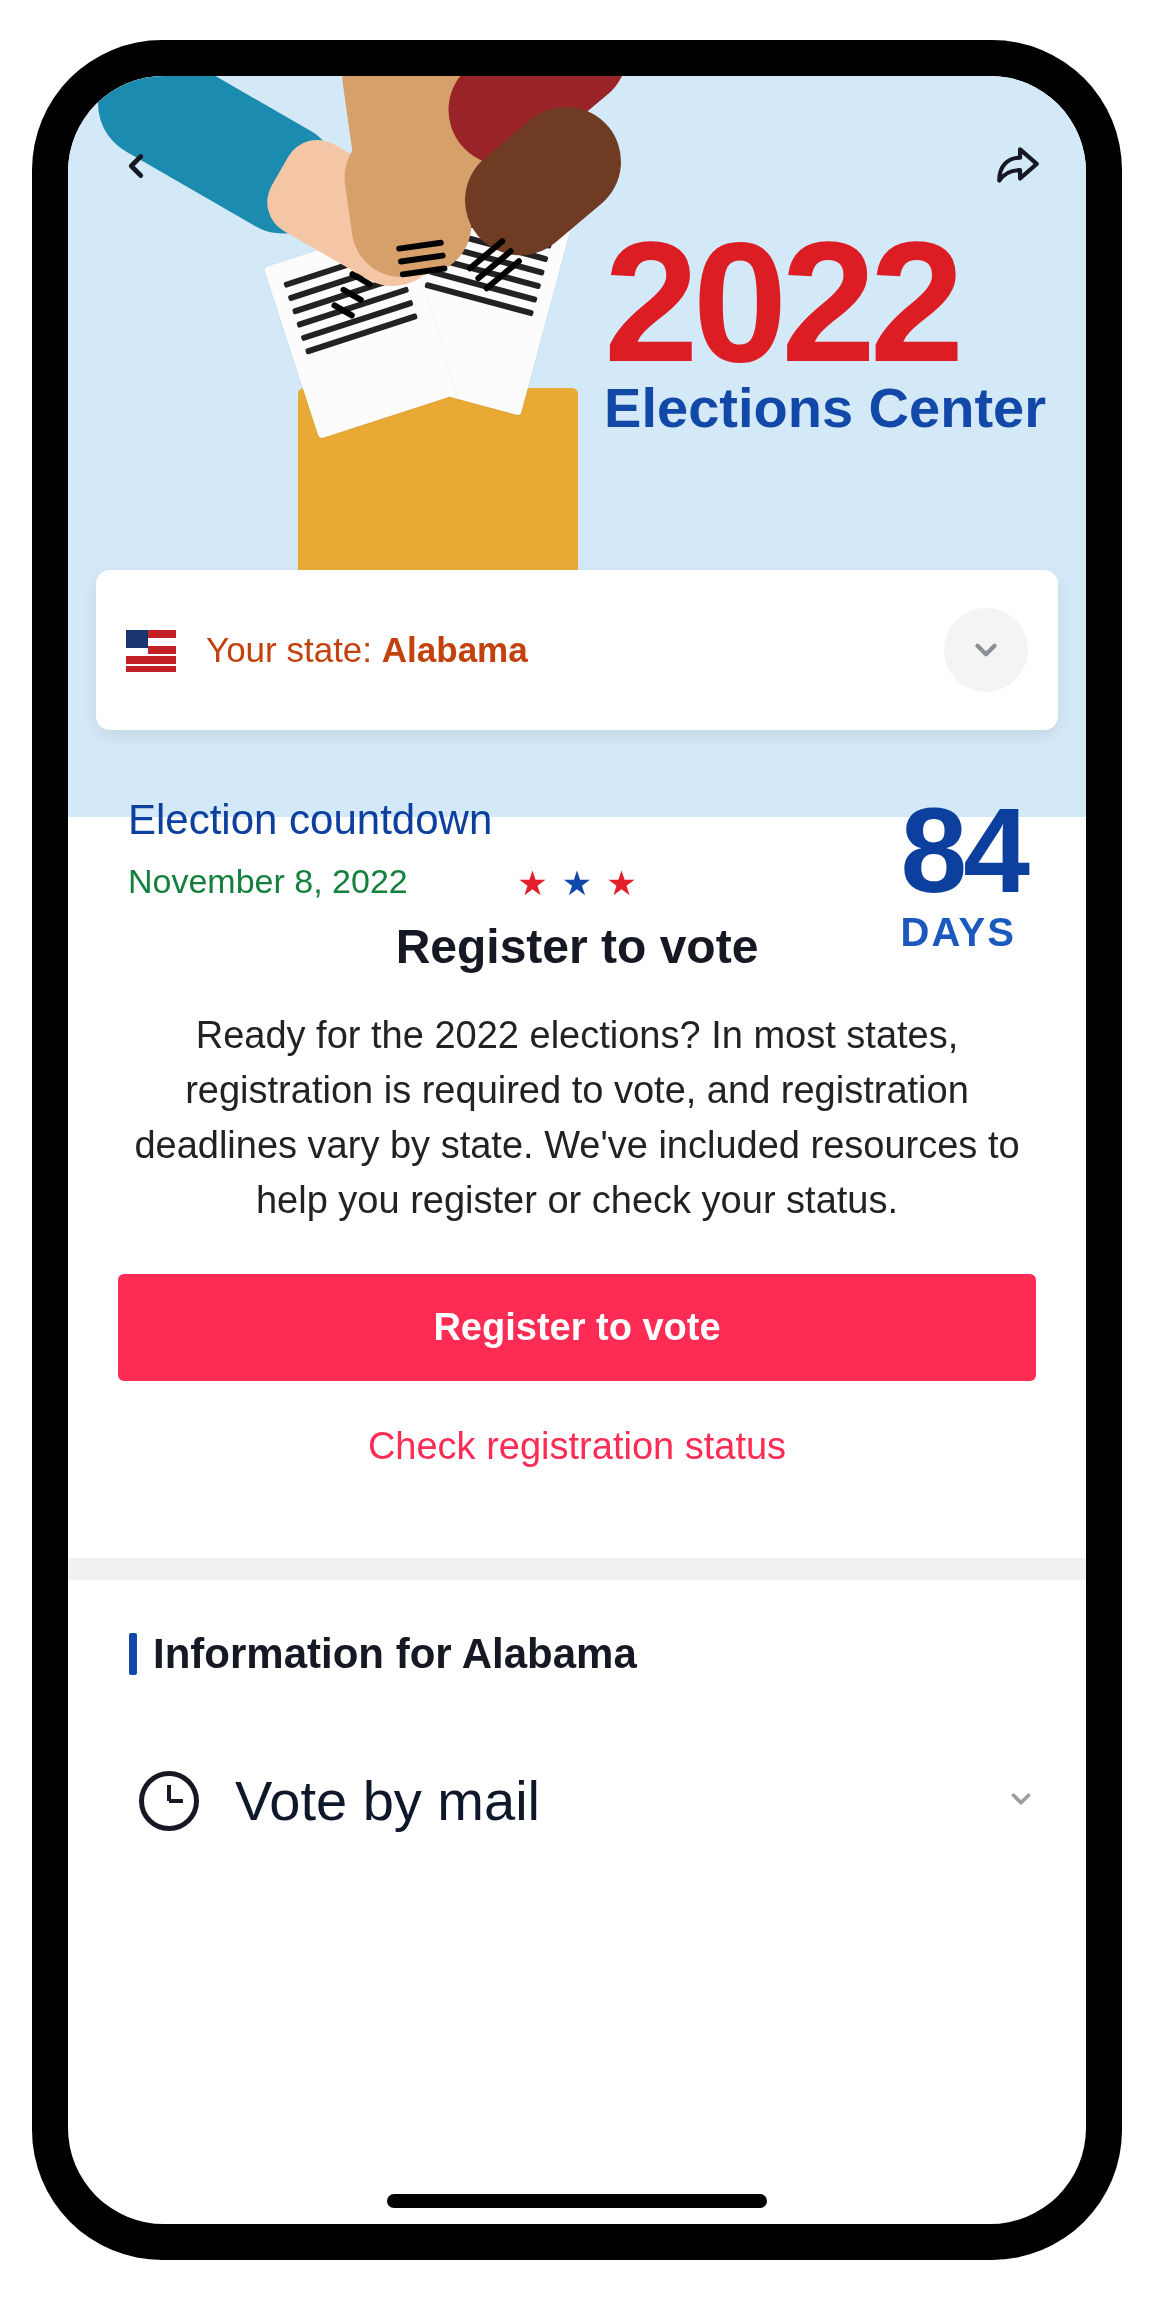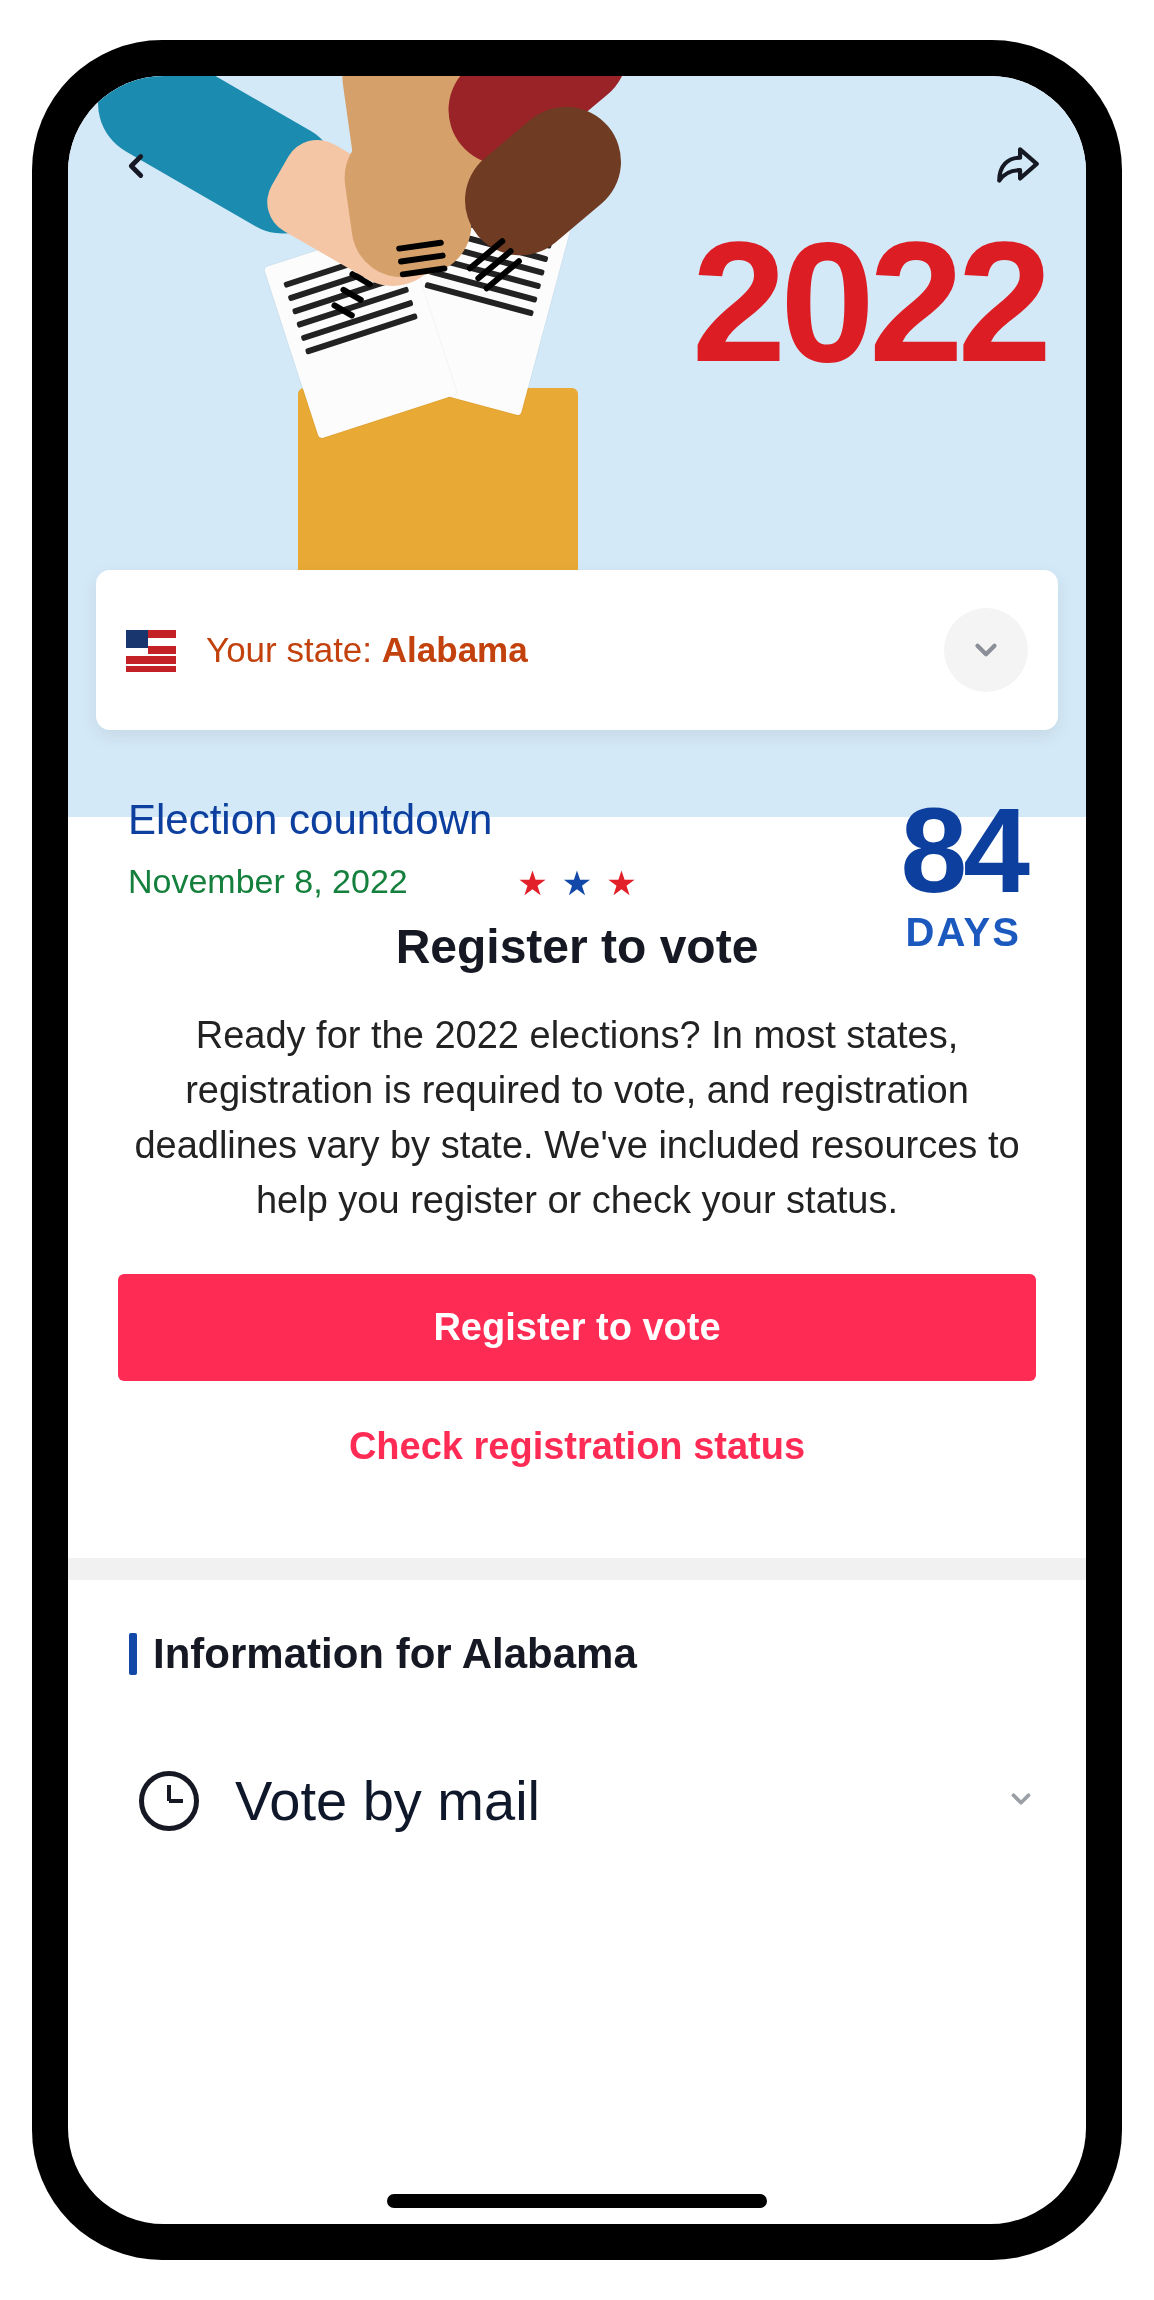--- a/index.html
+++ b/index.html
@@ -149,21 +149,21 @@
   }
 
   .countdown {
     position:absolute;
     left:60px; right:60px;
     top: 720px;
     display:flex; justify-content:space-between; align-items:flex-start;
   }
   .cd-left .cd-title { font-size:42px; font-weight:400; color:#0c3f9e; }
   .cd-left .cd-date { font-size:34px; color:#15803d; margin-top:18px; }
-  .cd-right { text-align:center; }
+  .cd-right { text-align:left; }
   .cd-right .cd-num { font-size:120px; font-weight:900; color:#0c3f9e; line-height:0.9; letter-spacing:-4px;}
   .cd-right .cd-days { font-size:40px; font-weight:600; color:#1b59bf; letter-spacing:2px; margin-top:6px;}
 
   
   .section-register {
     background:#fff;
     padding: 46px 50px 90px 50px;
     text-align:center;
   }
   .stars { display:flex; gap:14px; justify-content:center; margin-bottom:16px;}
@@ -174,21 +174,21 @@
   .reg-body { font-size:38px; line-height:1.45; color:#222; margin-bottom:46px; padding:0 8px;}
   .btn-primary {
     display:block; width:100%;
     background:#fe2c55; color:#fff;
     font-size:38px; font-weight:600;
     padding:32px 0; border:none; border-radius:6px;
     cursor:pointer;
   }
   .link-secondary {
     display:block; margin-top:44px;
-    color:#fe2c55; font-size:38px; font-weight:700;
+    color:#fe2c55; font-size:38px; font-weight:400;
     text-decoration:none; cursor:pointer;
   }
 
   .divider-thick { height:22px; background:#f1f1f2; }
 
   
   .section-info { padding: 50px 40px 0 61px; background:#fff; }
   .info-head { display:flex; align-items:center; gap:16px; margin-bottom:60px; }
   .info-bar { width:8px; height:42px; background:#1249a8; border-radius:2px; }
   .info-title { font-size:42px; font-weight:800; color:#161823; }
@@ -266,20 +266,21 @@
               <div class="line"></div>
               <div class="line"></div>
               <div class="line"></div>
               <div class="line"></div>
           </div>
           <div class="ballot-box"></div>
         </div>
 
         <div class="title-block">
           <div class="title-year">2022</div>
+          <div class="title-sub">Elections Center</div>
         </div>
 
         <div class="state-card">
           <div class="flag-icon">
             <div class="canton"></div>
             <div class="stripe s1"></div>
             <div class="stripe s2"></div>
             <div class="stripe s3"></div>
             <div class="stripe s4"></div>
           </div>

